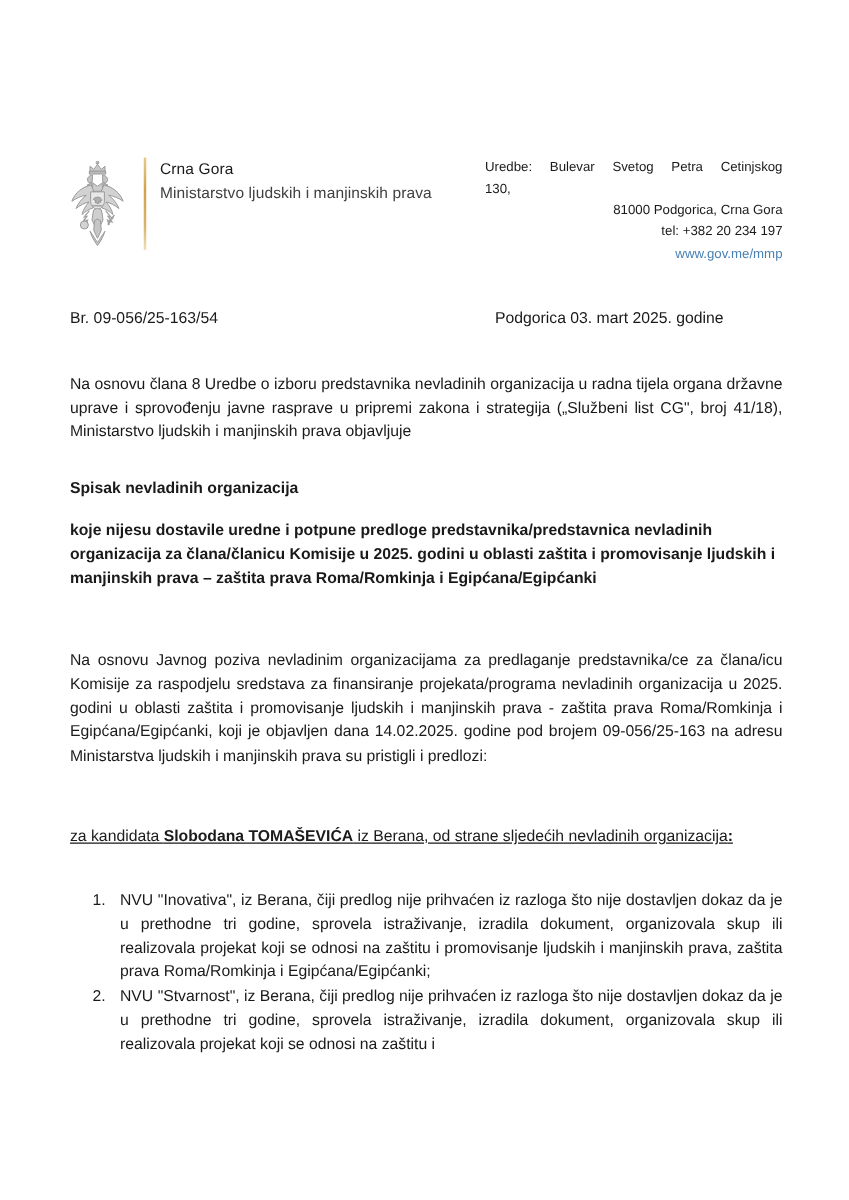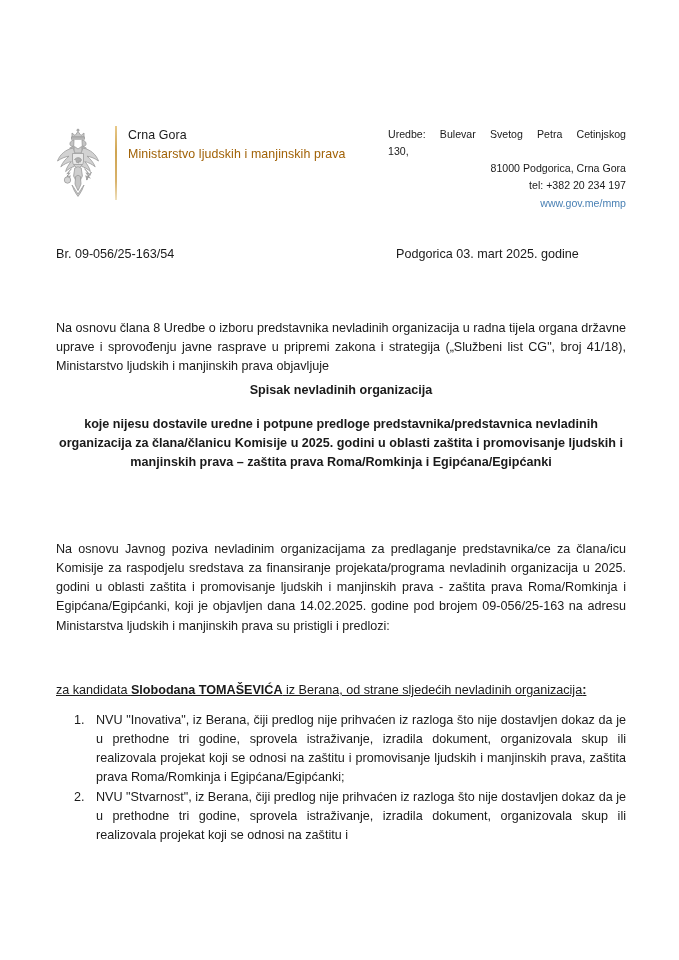--- a/index.html
+++ b/index.html
@@ -56,21 +56,21 @@
     top: 6px;
     line-height: 1.55;
   }
   .org-line1 {
     font-size: 12.4px;
     color: #1a1a1a;
     letter-spacing: .1px;
   }
   .org-line2 {
     font-size: 12.4px;
-    color: #a16207;
+    color: #404040;
     letter-spacing: .1px;
   }
 
   .address-block {
     position: absolute;
     left: 388px;
     top: 6px;
     width: 238px;
     font-size: 10.6px;
     line-height: 1.62;
@@ -113,35 +113,34 @@
 
   
   .body-p {
     position: absolute;
     left: 56px;
     width: 570px;
     font-size: 12.6px;
     line-height: 1.52;
     text-align: justify;
     text-justify: inter-word;
-    margin-top: 21px;
   }
   .body-p.last-flush { text-align-last: left; }
 
   #para-intro { top: 298px; }
   #para-basis  { top: 519px; }
   #para-candidate { top: 660px; text-decoration: underline; }
 
   
   .heading-block {
     position: absolute;
     left: 56px;
     top: 381px;
     width: 570px;
-    text-align: center;
+    text-align: left;
     font-weight: bold;
     font-size: 12.6px;
     line-height: 1.52;
   }
   .heading-main { margin-bottom: 15px; }
   .heading-sub { }
 
   
   .num-list {
     position: absolute;

